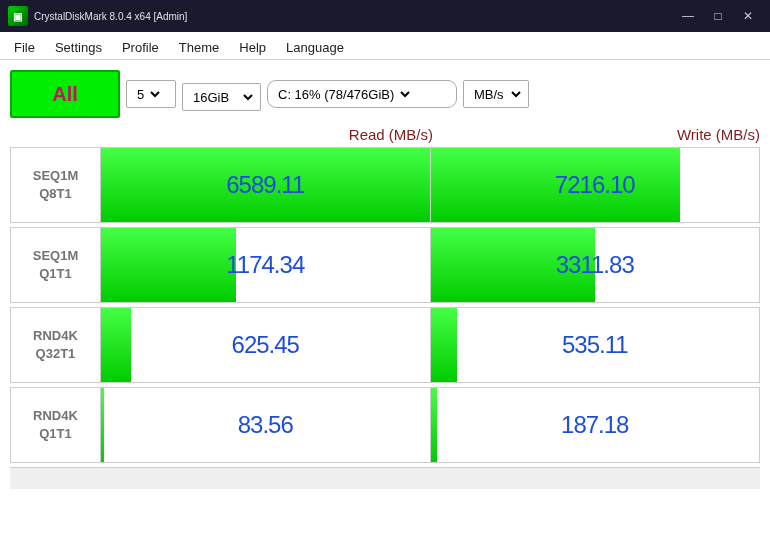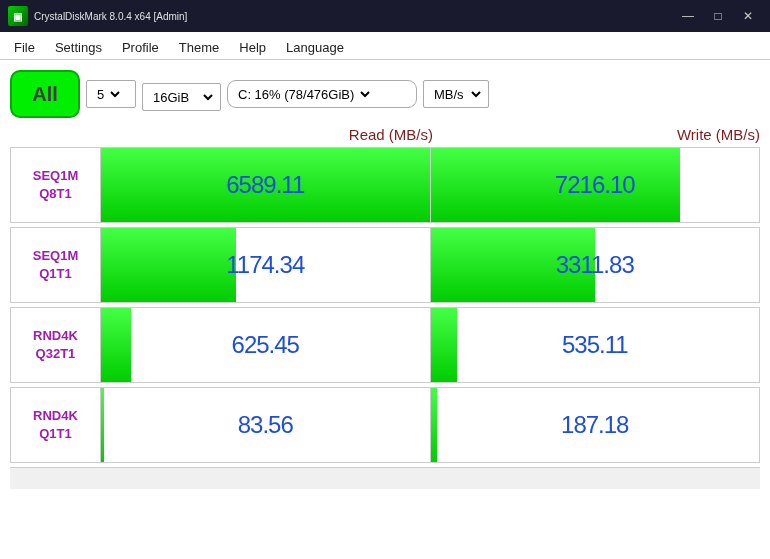--- a/index.html
+++ b/index.html
@@ -82,30 +82,30 @@
     
     .controls-row {
       display: flex;
       align-items: center;
       gap: 6px;
       margin-bottom: 8px;
     }
     .all-btn {
       background: #00ee00;
       border: 2px solid #00aa00;
-      color: #404040;
+      color: #be185d;
       font-weight: bold;
       font-size: 20px;
-      width: 70px;
+      width: 110px;
       height: 48px;
       display: flex;
       align-items: center;
       justify-content: center;
       cursor: pointer;
-      border-radius: 10px;
+      border-radius: 2px;
     }
     .dropdown {
       display: flex;
       align-items: center;
       border: 1px solid #aaa;
       border-radius: 2px;
       background: white;
       height: 28px;
       padding: 0 4px;
       font-size: 13px;
@@ -150,21 +150,21 @@
       width: 90px;
       min-width: 90px;
       background: white;
       border-right: 1px solid #ccc;
       display: flex;
       align-items: center;
       justify-content: center;
       font-weight: bold;
       font-size: 13px;
       text-align: center;
-      color: #a21caf;
+      color: #737373;
       line-height: 1.4;
     }
     .bench-value-cell {
       flex: 1;
       position: relative;
       display: flex;
       align-items: center;
       justify-content: center;
       overflow: hidden;
     }

